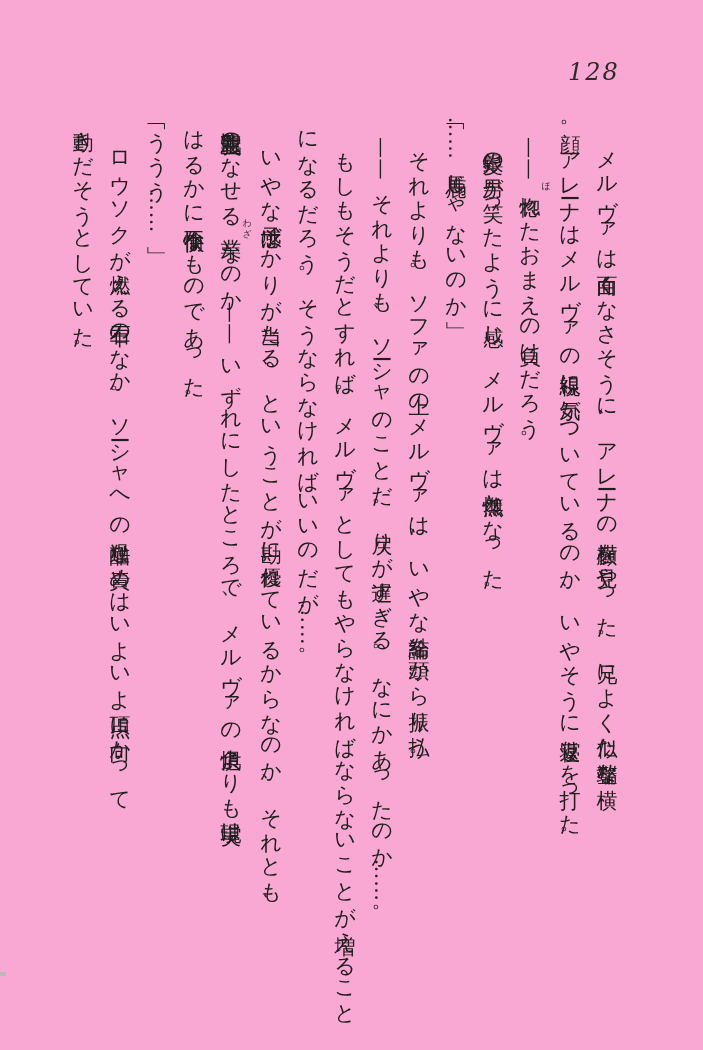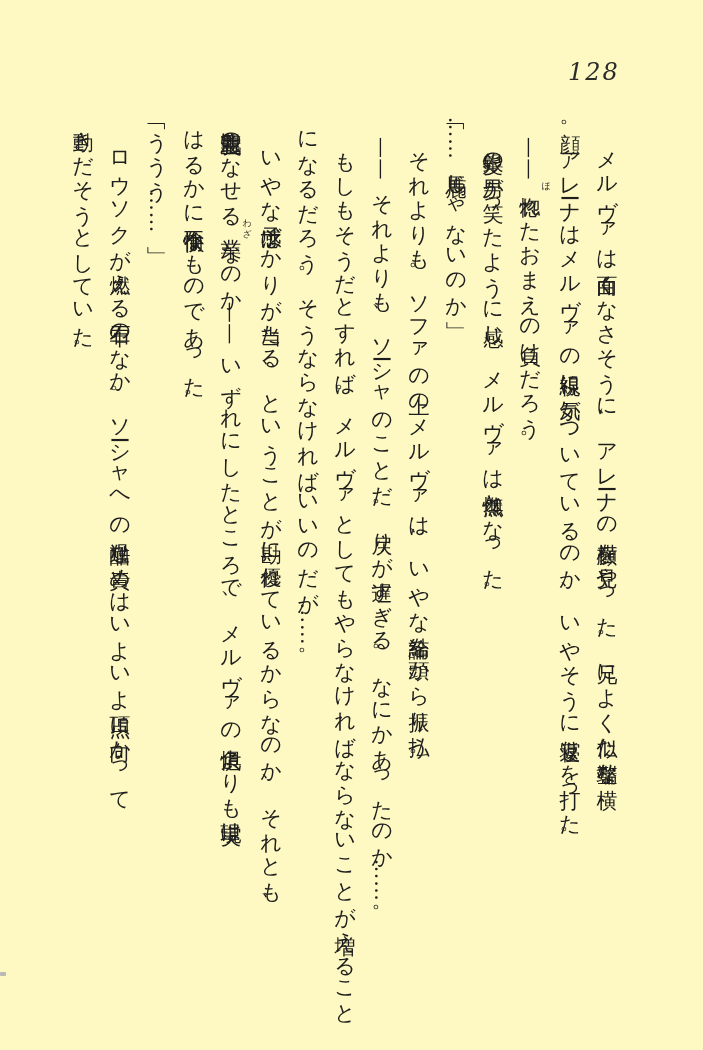--- a/index.html
+++ b/index.html
@@ -9,21 +9,21 @@
   body {
     width: 703px;
     height: 1050px;
     background: #e9e9e7;
     font-family: "DejaVu Serif", "Liberation Serif", serif;
   }
   .page {
     position: relative;
     width: 703px;
     height: 1050px;
-    background: #fef9c3;
+    background: #f9a8d4;
     overflow: hidden;
   }
   .page-number {
     position: absolute;
     top: 58px;
     left: 568px;
     font-size: 24px;
     font-style: italic;
     color: #2b2b2b;
     letter-spacing: 2px;

